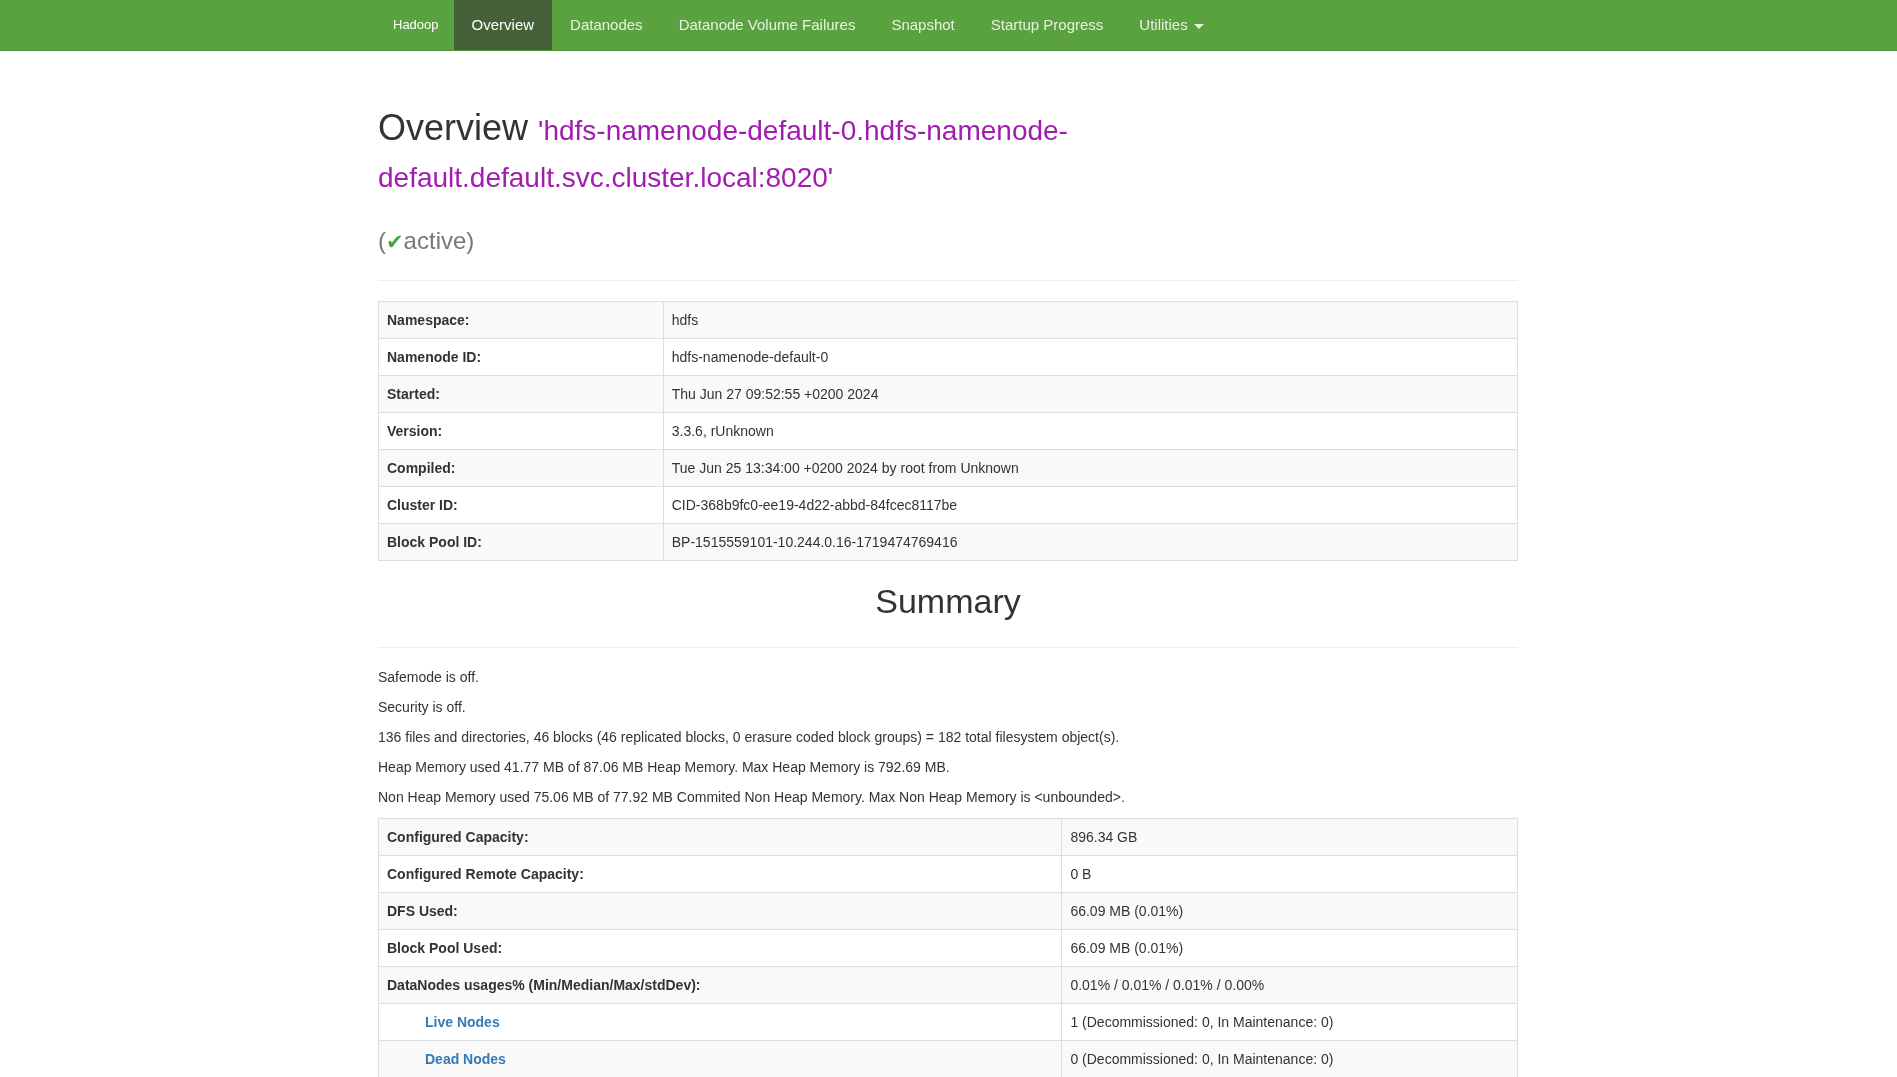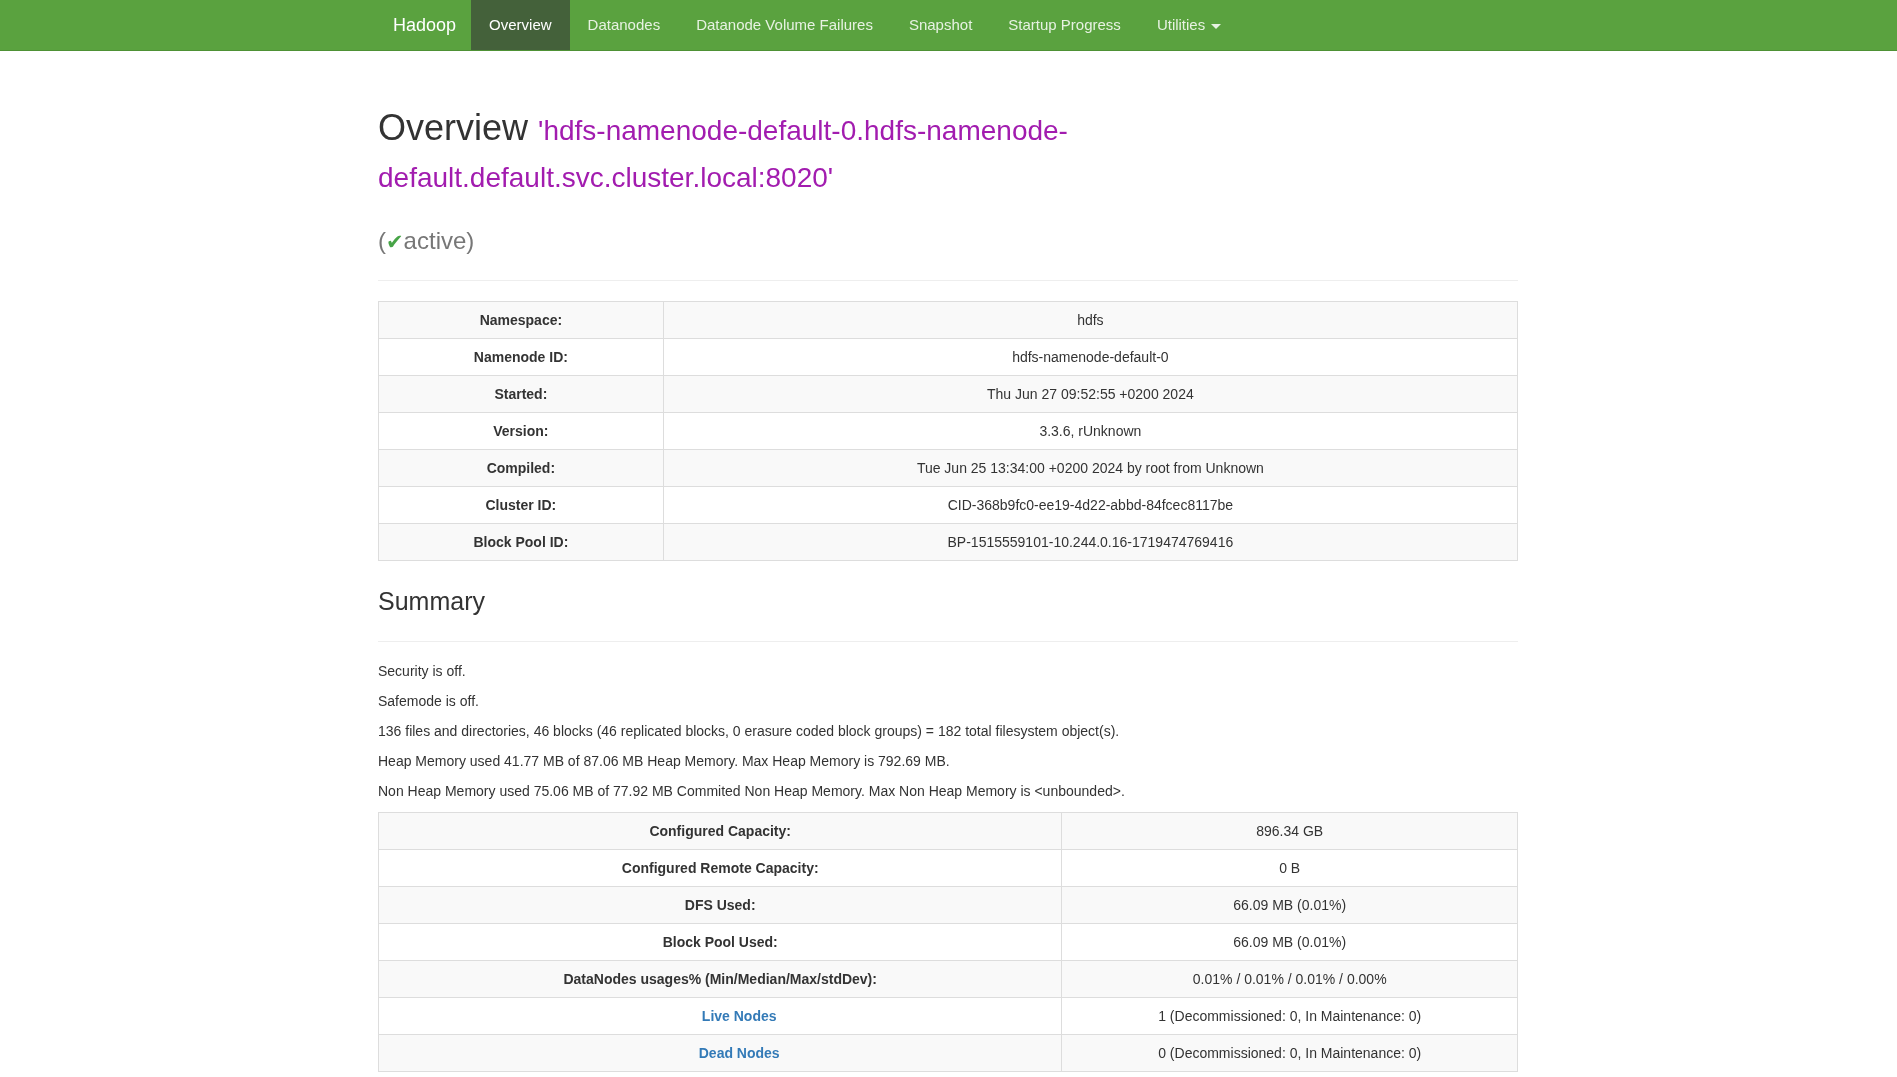--- a/index.html
+++ b/index.html
@@ -24,21 +24,21 @@
   .navbar-inner {
     margin-left: 363px;
     width: 1170px;
     padding: 0 15px;
     box-sizing: border-box;
     display: flex;
     align-items: stretch;
     height: 50px;
   }
   .navbar-brand {
-    font-size: 18px;
+    font-size: 13px;
     line-height: 20px;
     padding: 15px 15px;
     color: #fff;
     text-decoration: none;
     white-space: nowrap;
     cursor: pointer;
   }
   .navbar-nav {
     display: flex;
     list-style: none;
@@ -104,42 +104,43 @@
     color: var(--check-green, #47a447);
     font-size: 21px;
     font-weight: 700;
   }
   hr {
     border: 0;
     border-top: 1px solid #eee;
     margin: 20px 0;
   }
   h1.section-title {
-    margin: 20px 0 20px 0;
+    margin: 20px 0 26px 0;
     font-weight: 500;
-    font-size: 25px;
+    font-size: 34px;
     line-height: 40px;
     color: #333;
+    text-align: center;
   }
   .summary-text p {
     margin: 0 0 10px 0;
   }
   
   table.info-table {
     width: 100%;
     border-collapse: collapse;
     border: 1px solid #ddd;
     margin-bottom: 20px;
   }
   table.info-table th, table.info-table td {
     border: 1px solid #ddd;
     padding: 8px;
     font-size: 14px;
     line-height: 20px;
-    text-align: center;
+    text-align: left;
     vertical-align: top;
   }
   table.info-table tbody tr:nth-child(odd) {
     background: #f9f9f9;
   }
   table.cluster-info th { width: 25%; font-weight: 700; }
   table.summary-metrics th { width: 60%; font-weight: 700; }
   table.info-table td { font-weight: 400; }
   .cell-link {
     color: var(--link-blue, #337ab7);
@@ -221,22 +222,22 @@
       </tr>
       </tbody>
   </table>
 
   <h1 class="section-title">Summary</h1>
 
   <hr>
 
   <div class="summary-text">
 
-  <p>Security is off.</p>
-      <p>Safemode is off.</p>
+  <p>Safemode is off.</p>
+      <p>Security is off.</p>
       <p>136 files and directories, 46 blocks (46 replicated blocks, 0 erasure coded block groups) = 182 total filesystem object(s).</p>
       <p>Heap Memory used 41.77 MB of 87.06 MB Heap Memory. Max Heap Memory is 792.69 MB.</p>
       <p>Non Heap Memory used 75.06 MB of 77.92 MB Commited Non Heap Memory. Max Non Heap Memory is &lt;unbounded&gt;.</p>
     </div>
 
   <div id="summary-table-wrap">
     <table class="info-table summary-metrics">
       <tbody>
 
       <tr>

